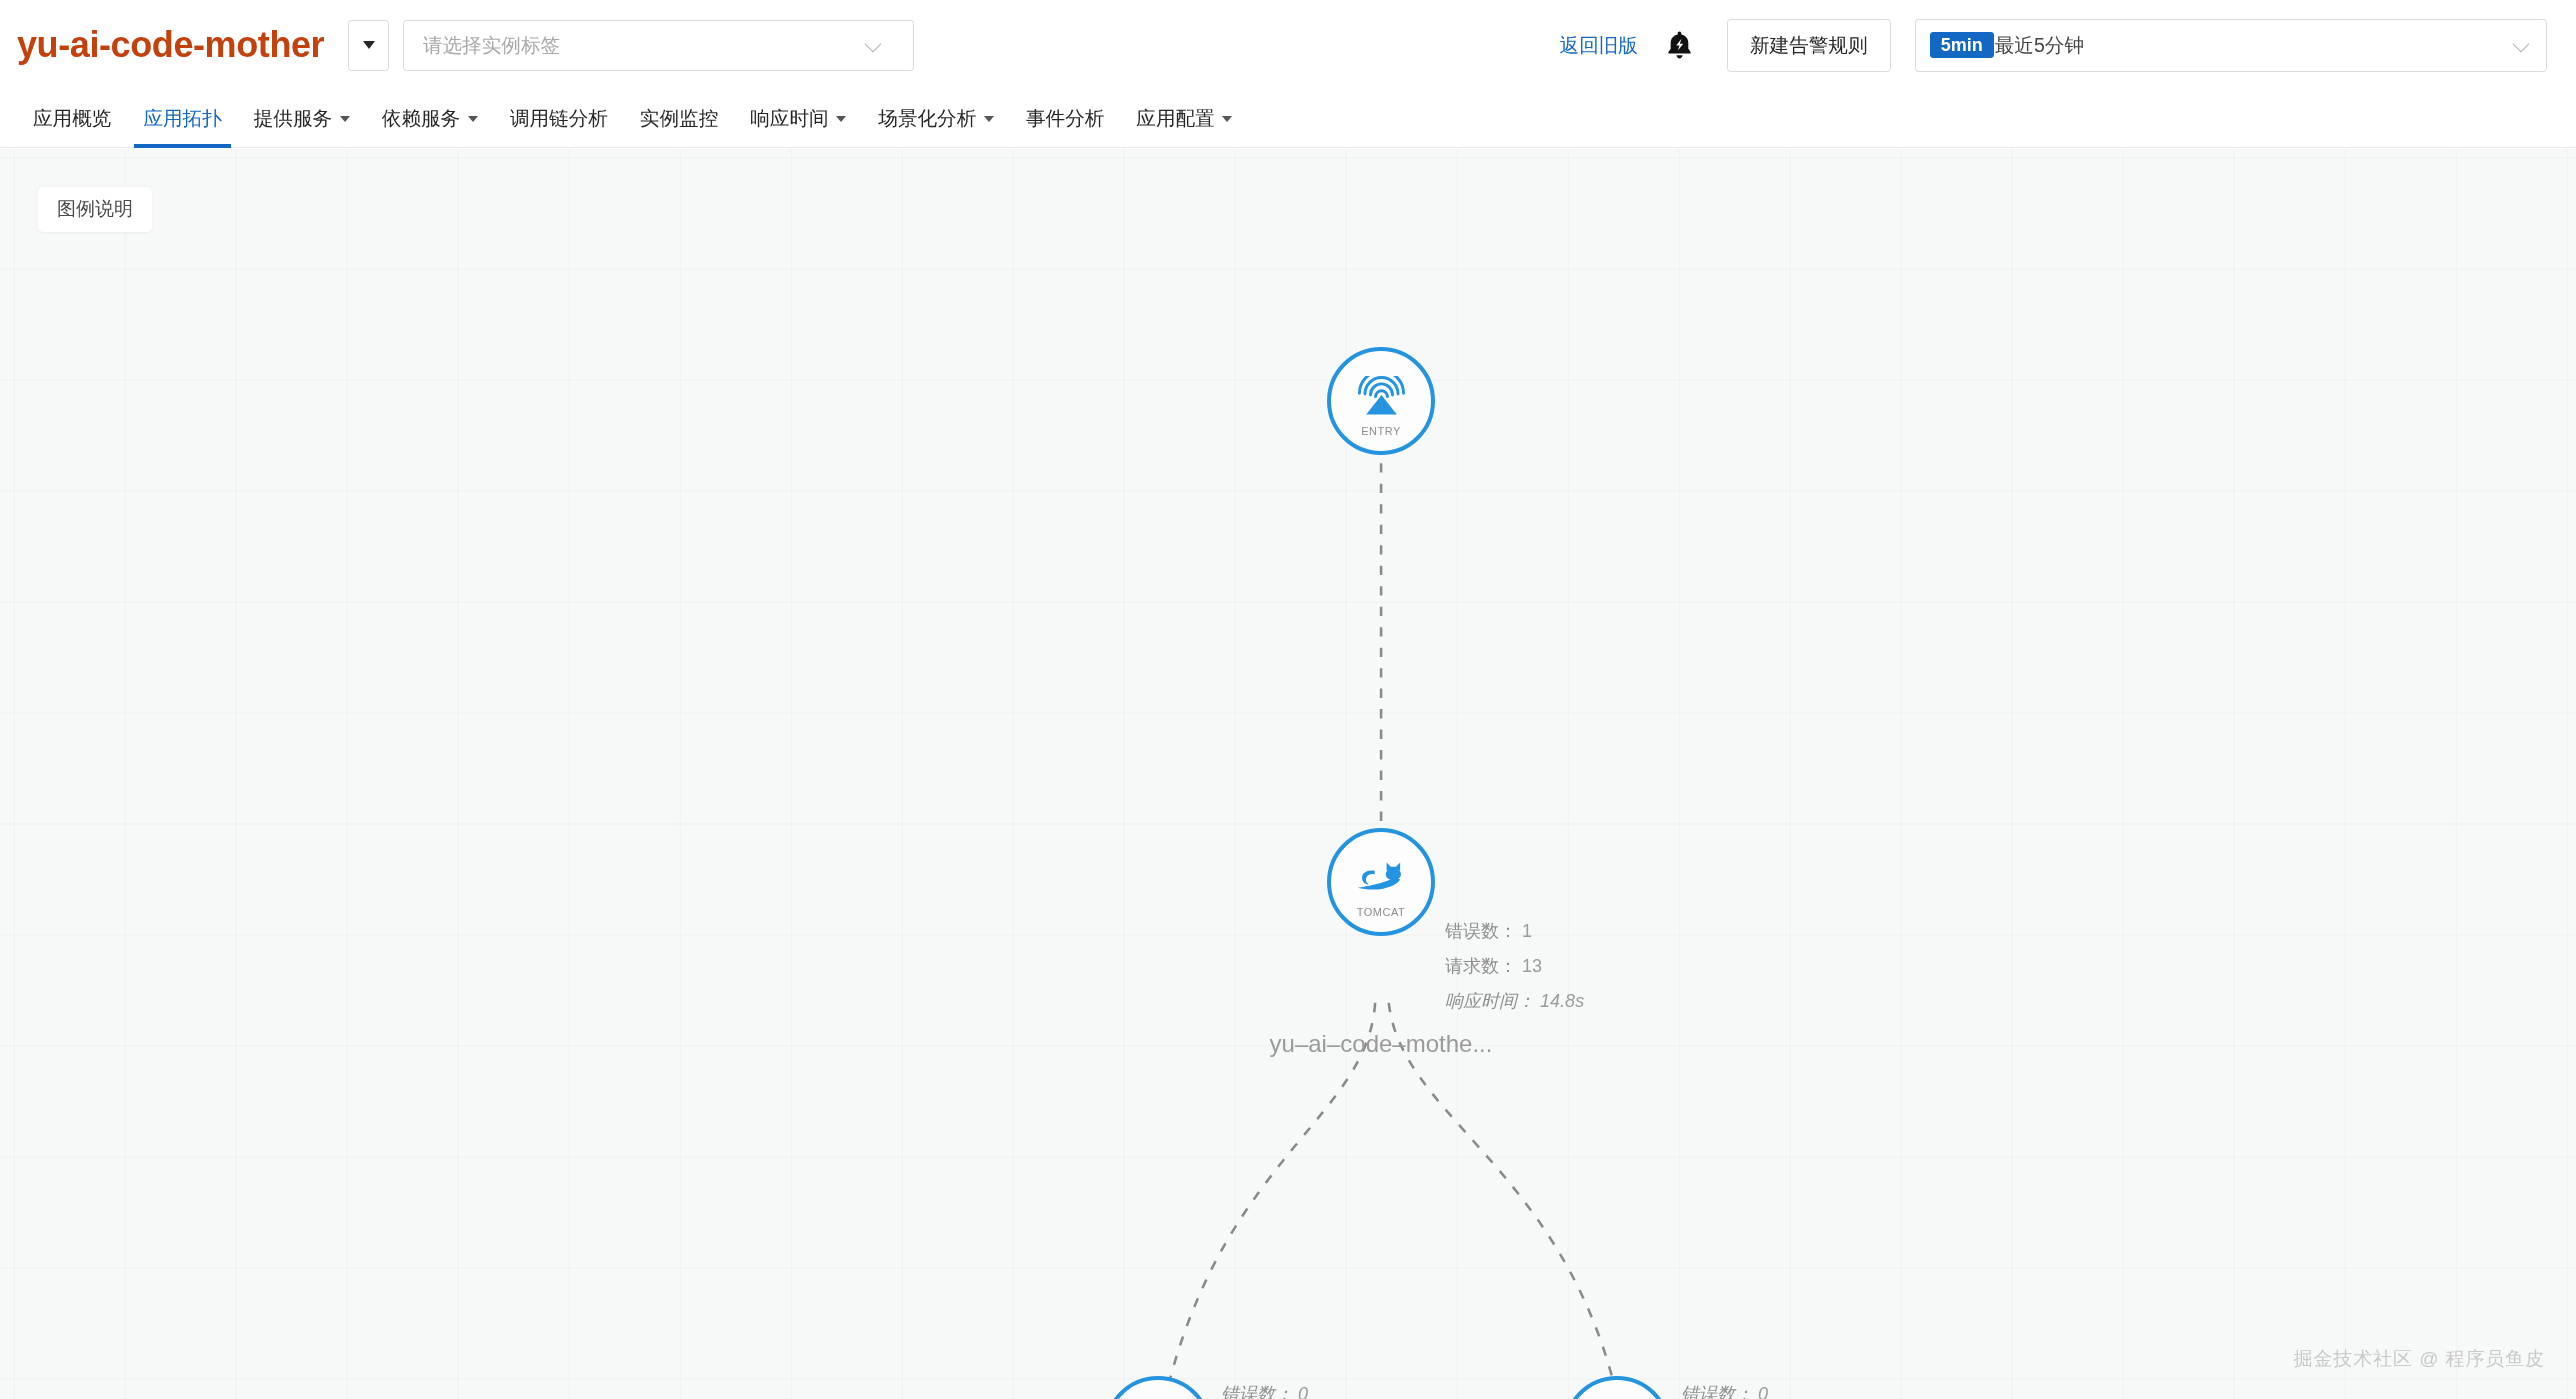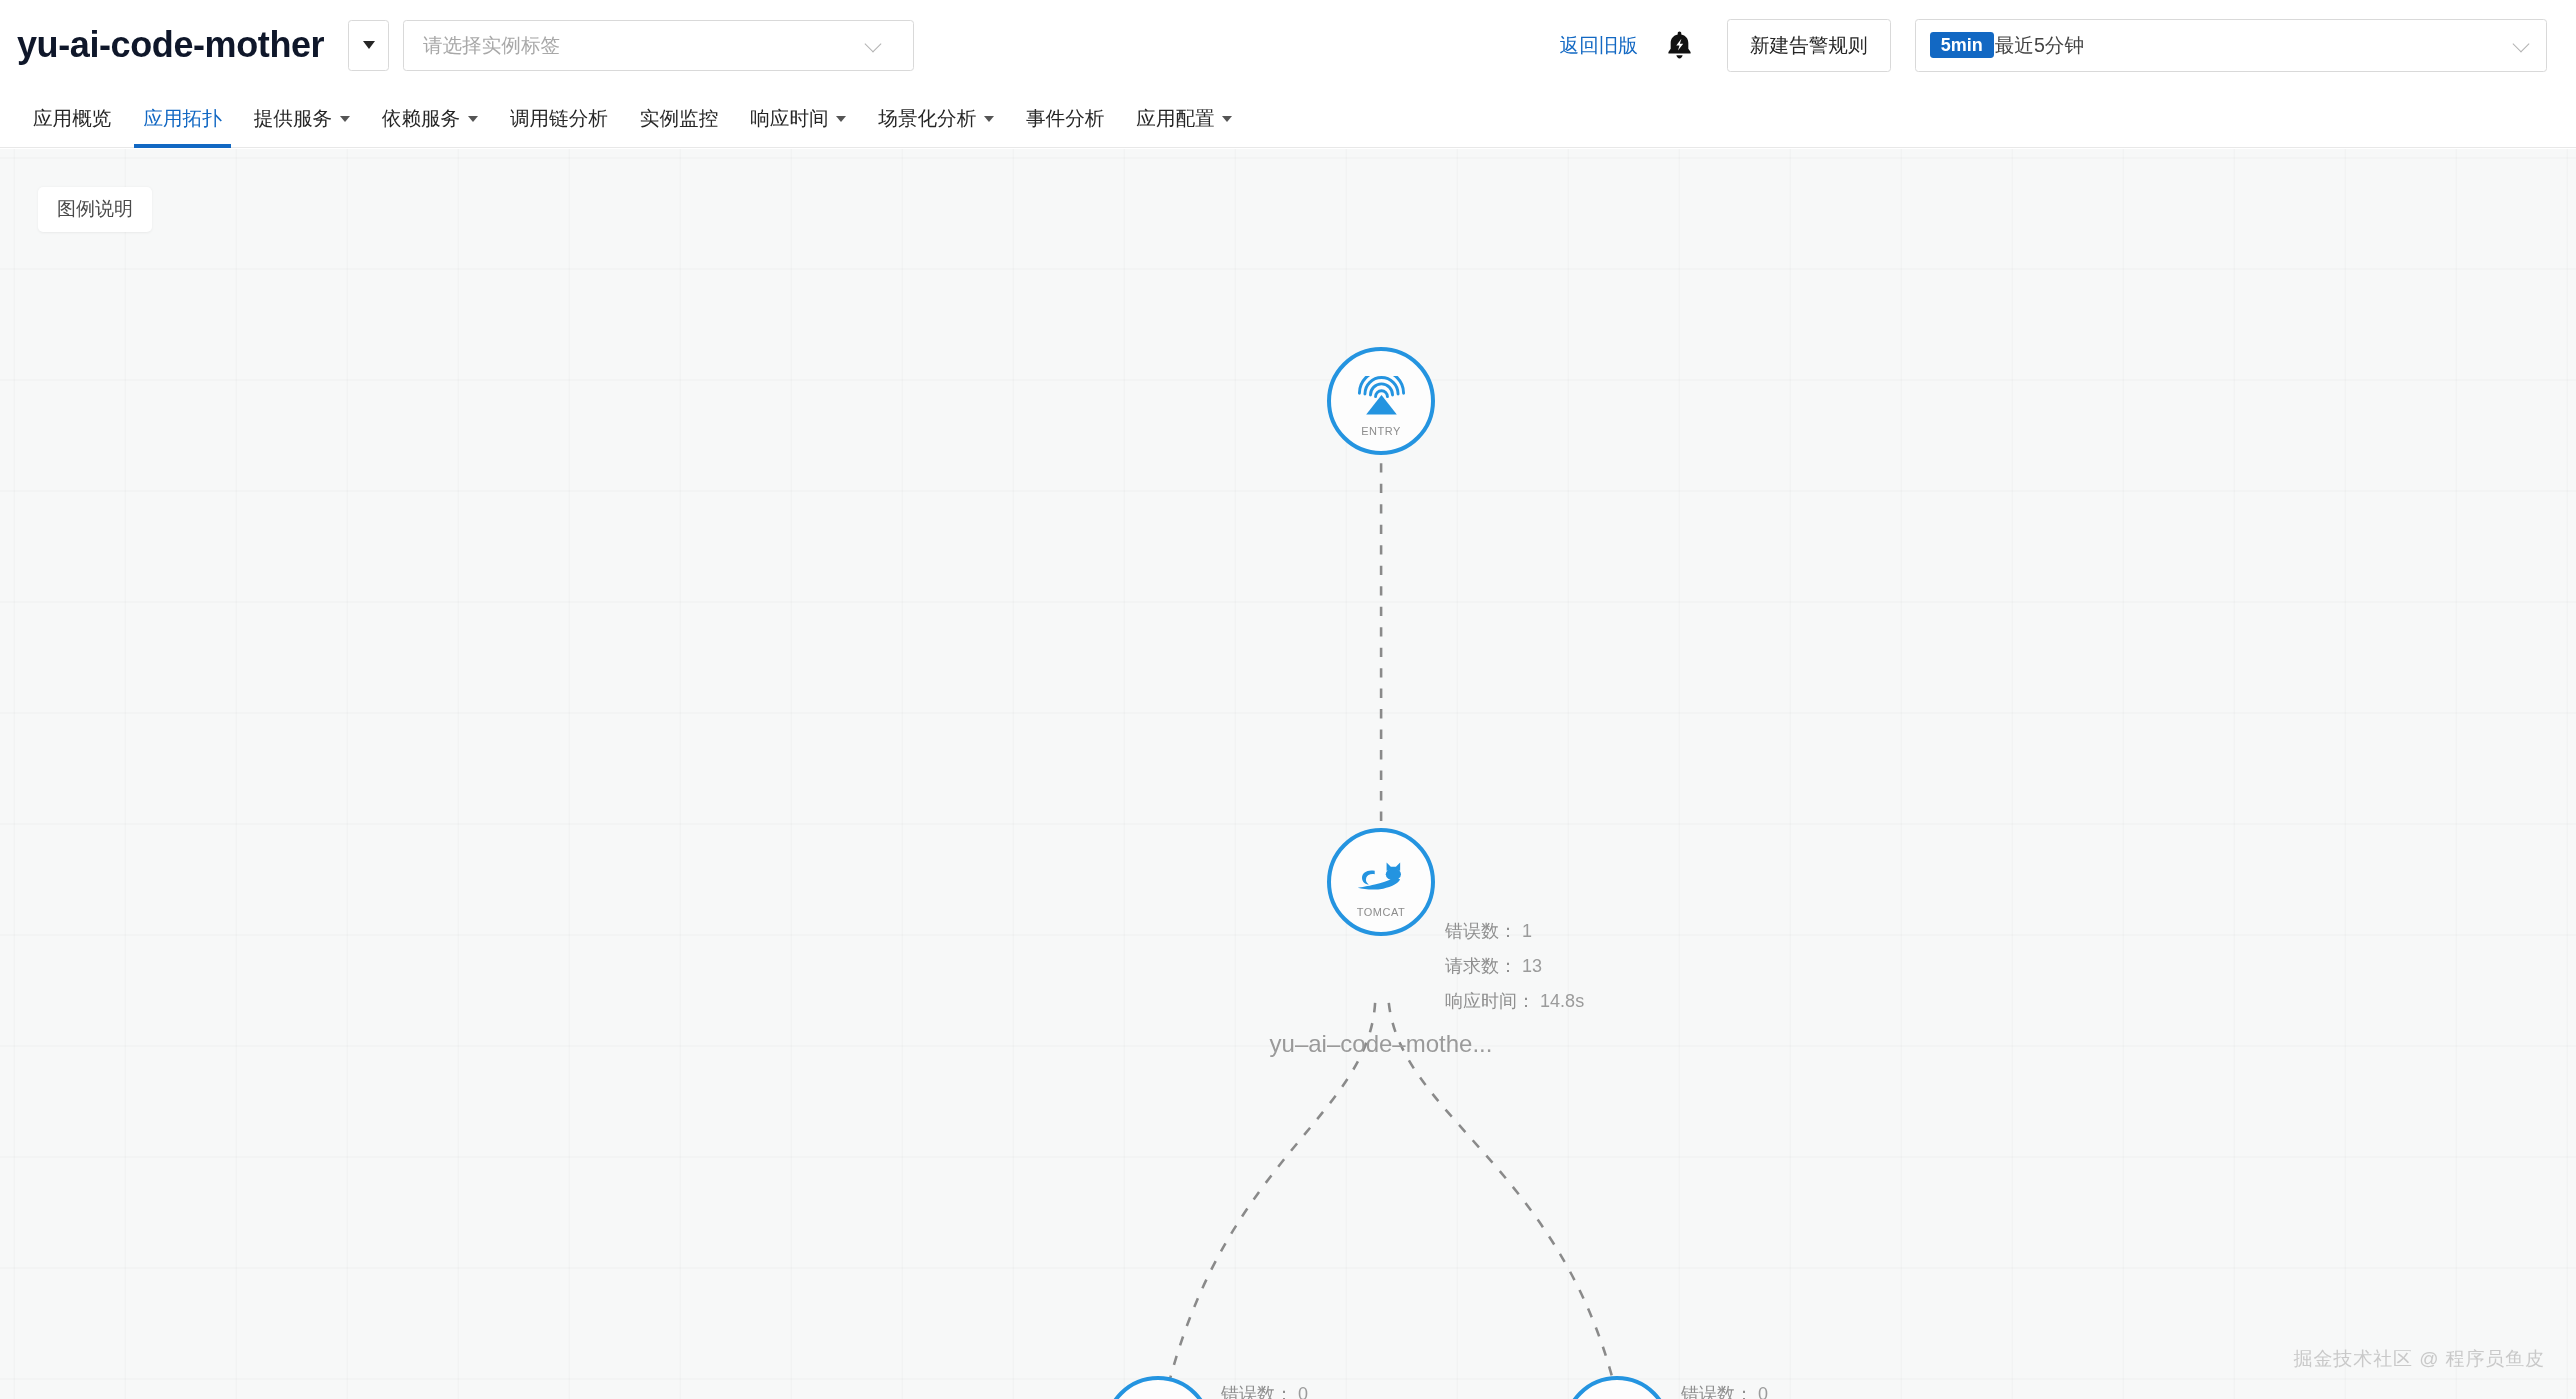--- a/index.html
+++ b/index.html
@@ -24,21 +24,21 @@
     display: flex;
     align-items: center;
     padding: 0 29px 0 17px;
     box-sizing: border-box;
     background: #fff;
   }
   .app-title {
     font-size: 36px;
     font-weight: 700;
     letter-spacing: -0.4px;
-    color: #0f172a;
+    color: #c2410c;
     white-space: nowrap;
     margin-right: 24px;
   }
   .inst-caret-btn {
     width: 41px;
     height: 51px;
     border: 0.9px solid #d9d9d9;
     border-radius: 3.4px;
     background: #fff;
     display: flex;
@@ -274,21 +274,21 @@
     font-size: 18px;
     color: #8f8f8f;
     line-height: 1;
     white-space: nowrap;
   }
   .metrics .row {
     display: flex;
     align-items: baseline;
     margin-bottom: 17px;
   }
-  .metrics .row:last-child { margin-bottom: 0; }
+  .metrics .row:last-child { margin-bottom: 0; font-style: italic; }
   .metrics .k { margin-right: 5.1px; }
   .metrics .v { color: #9b9b9b; }
 </style>
 </head>
 <body>
 
 <div class="header">
   <div class="app-title">yu-ai-code-mother</div>
 
   <div class="inst-caret-btn">

